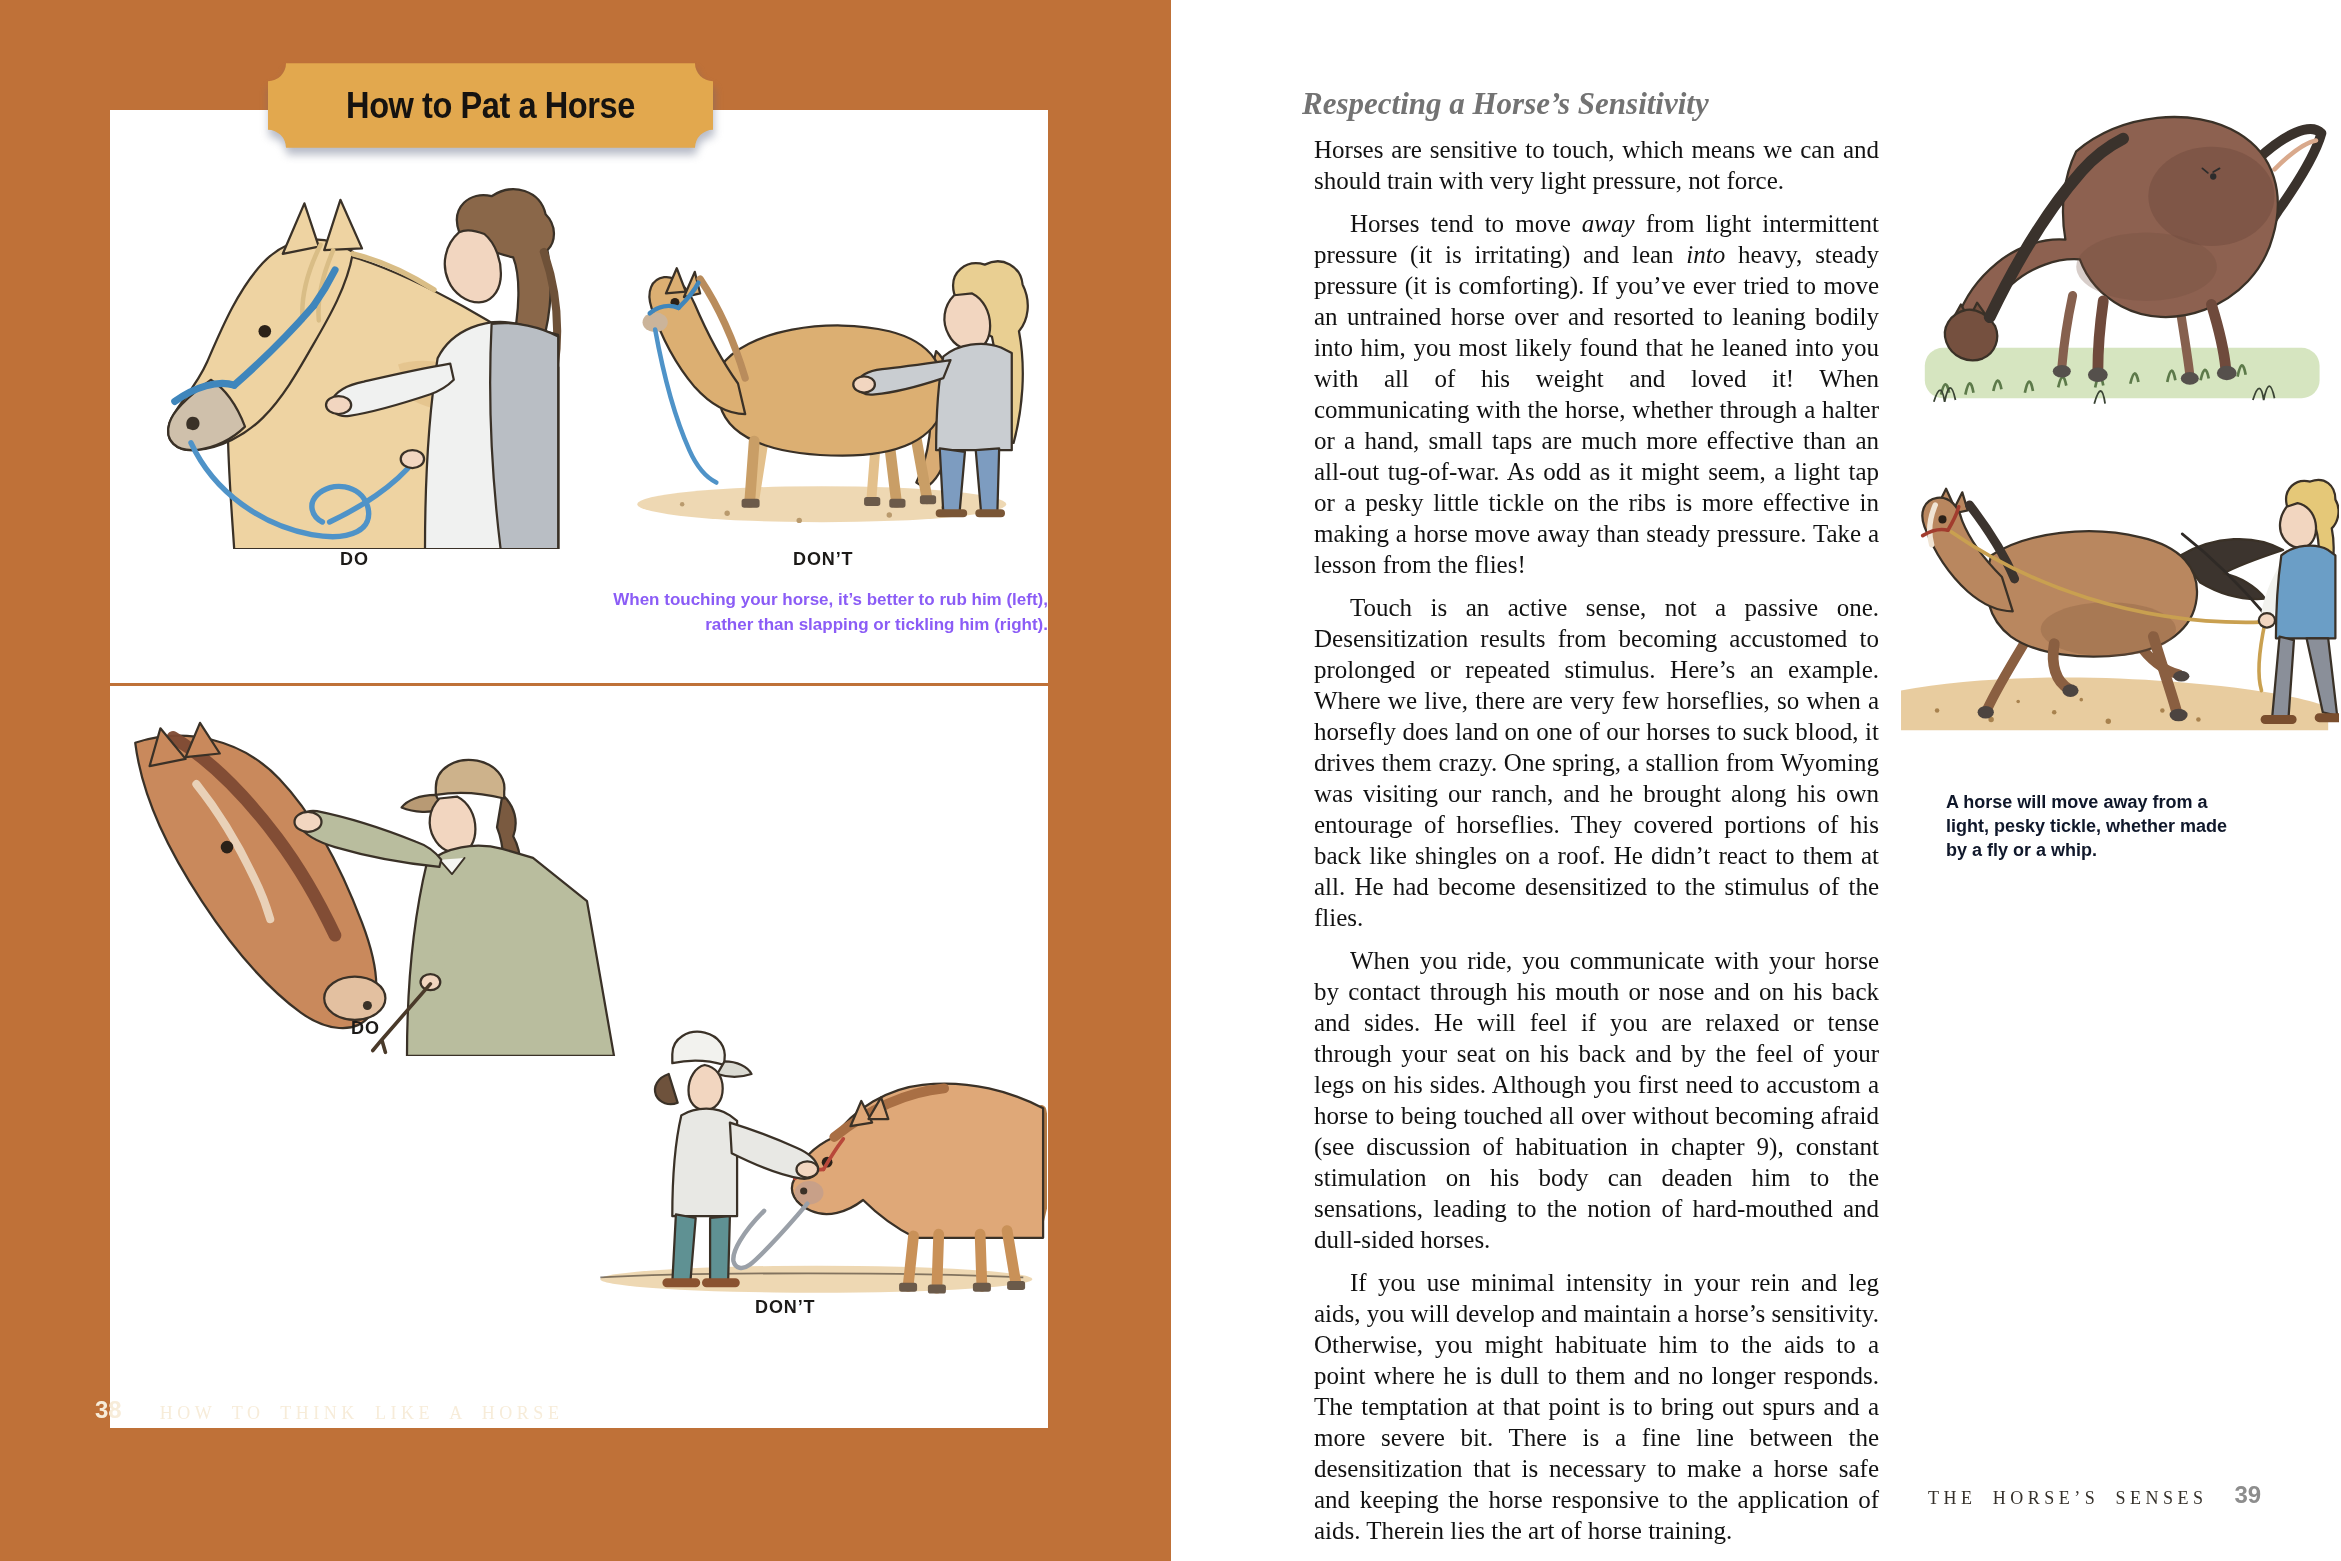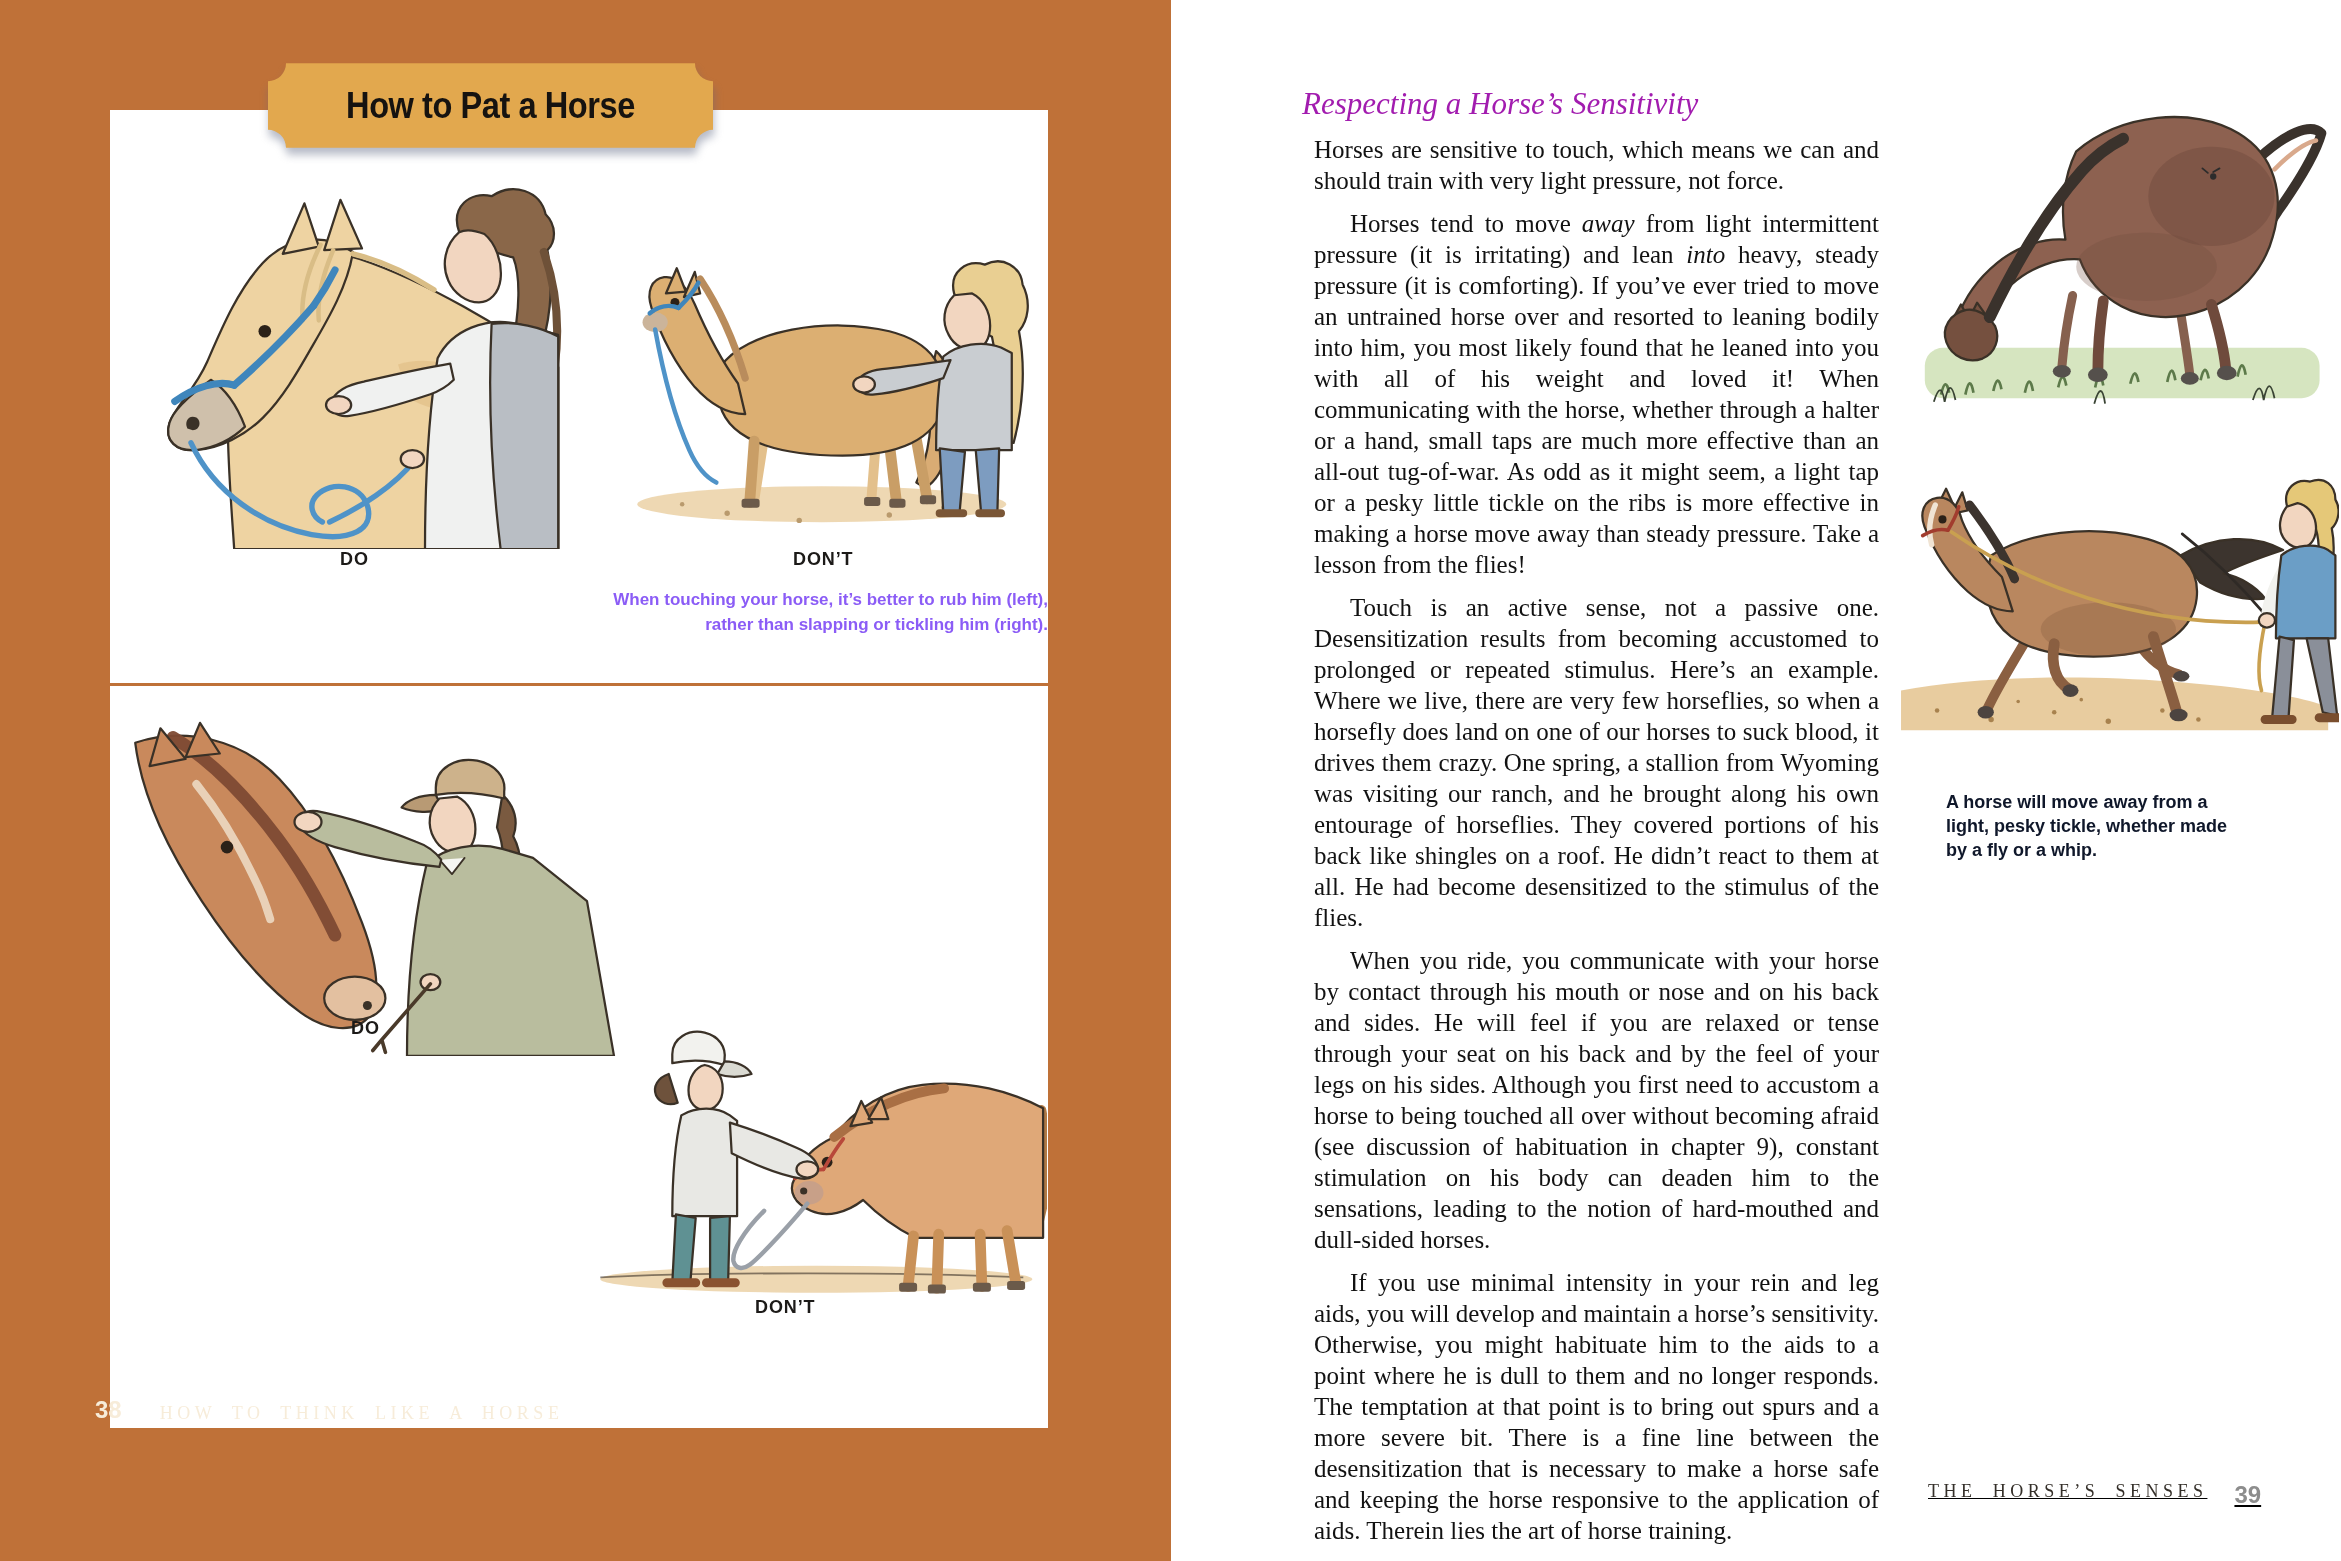--- a/index.html
+++ b/index.html
@@ -23,30 +23,30 @@
         font-size:17px;line-height:25px;color:#8b5cf6;z-index:4;}
 
   .footer-left{position:absolute;left:95px;top:1396px;display:flex;align-items:flex-end;z-index:3;}
   .footer-left .num{font-size:24px;font-weight:bold;color:#f7ecd9;}
   .footer-left .title{margin-left:38px;font-family:"Liberation Serif",serif;font-size:18px;
         letter-spacing:4.5px;word-spacing:7.2px;color:#f7ecd9;}
 
   
   .article{position:absolute;left:1302px;top:86px;width:589px;color:#121212;}
   .article h2{margin:0 0 7.2px 0;font-family:"Liberation Serif",serif;font-style:italic;
-        font-weight:normal;font-size:31px;color:#a21caf;}
+        font-weight:bold;font-size:31px;color:#737373;}
   .article p{margin:12px;font-family:"Liberation Serif",serif;font-size:25px;line-height:31px;
         text-align:justify;}
   .article p.indent{text-indent:36px;}
 
   .photo-caption{position:absolute;left:1946px;top:758px;width:297px;font-size:18px;
         font-weight:bold;line-height:24px;color:#0f172a;margin-top:32px;}
 
   .footer-right{position:absolute;left:1928px;top:1481px;width:342px;display:flex;
-        align-items:flex-start;justify-content:flex-start;z-index:3;text-decoration:underline;}
+        align-items:flex-end;justify-content:flex-start;z-index:3;}
   .footer-right .title{font-family:"Liberation Serif",serif;font-size:18px;letter-spacing:4.5px;
         word-spacing:7.2px;color:#35302a;}
   .footer-right .num{margin-left:27px;font-size:24px;font-weight:bold;color:#8d8d8d;}
 
   .illus{position:absolute;z-index:2;}
 </style>
 </head>
 <body>
 
 <div class="page">

